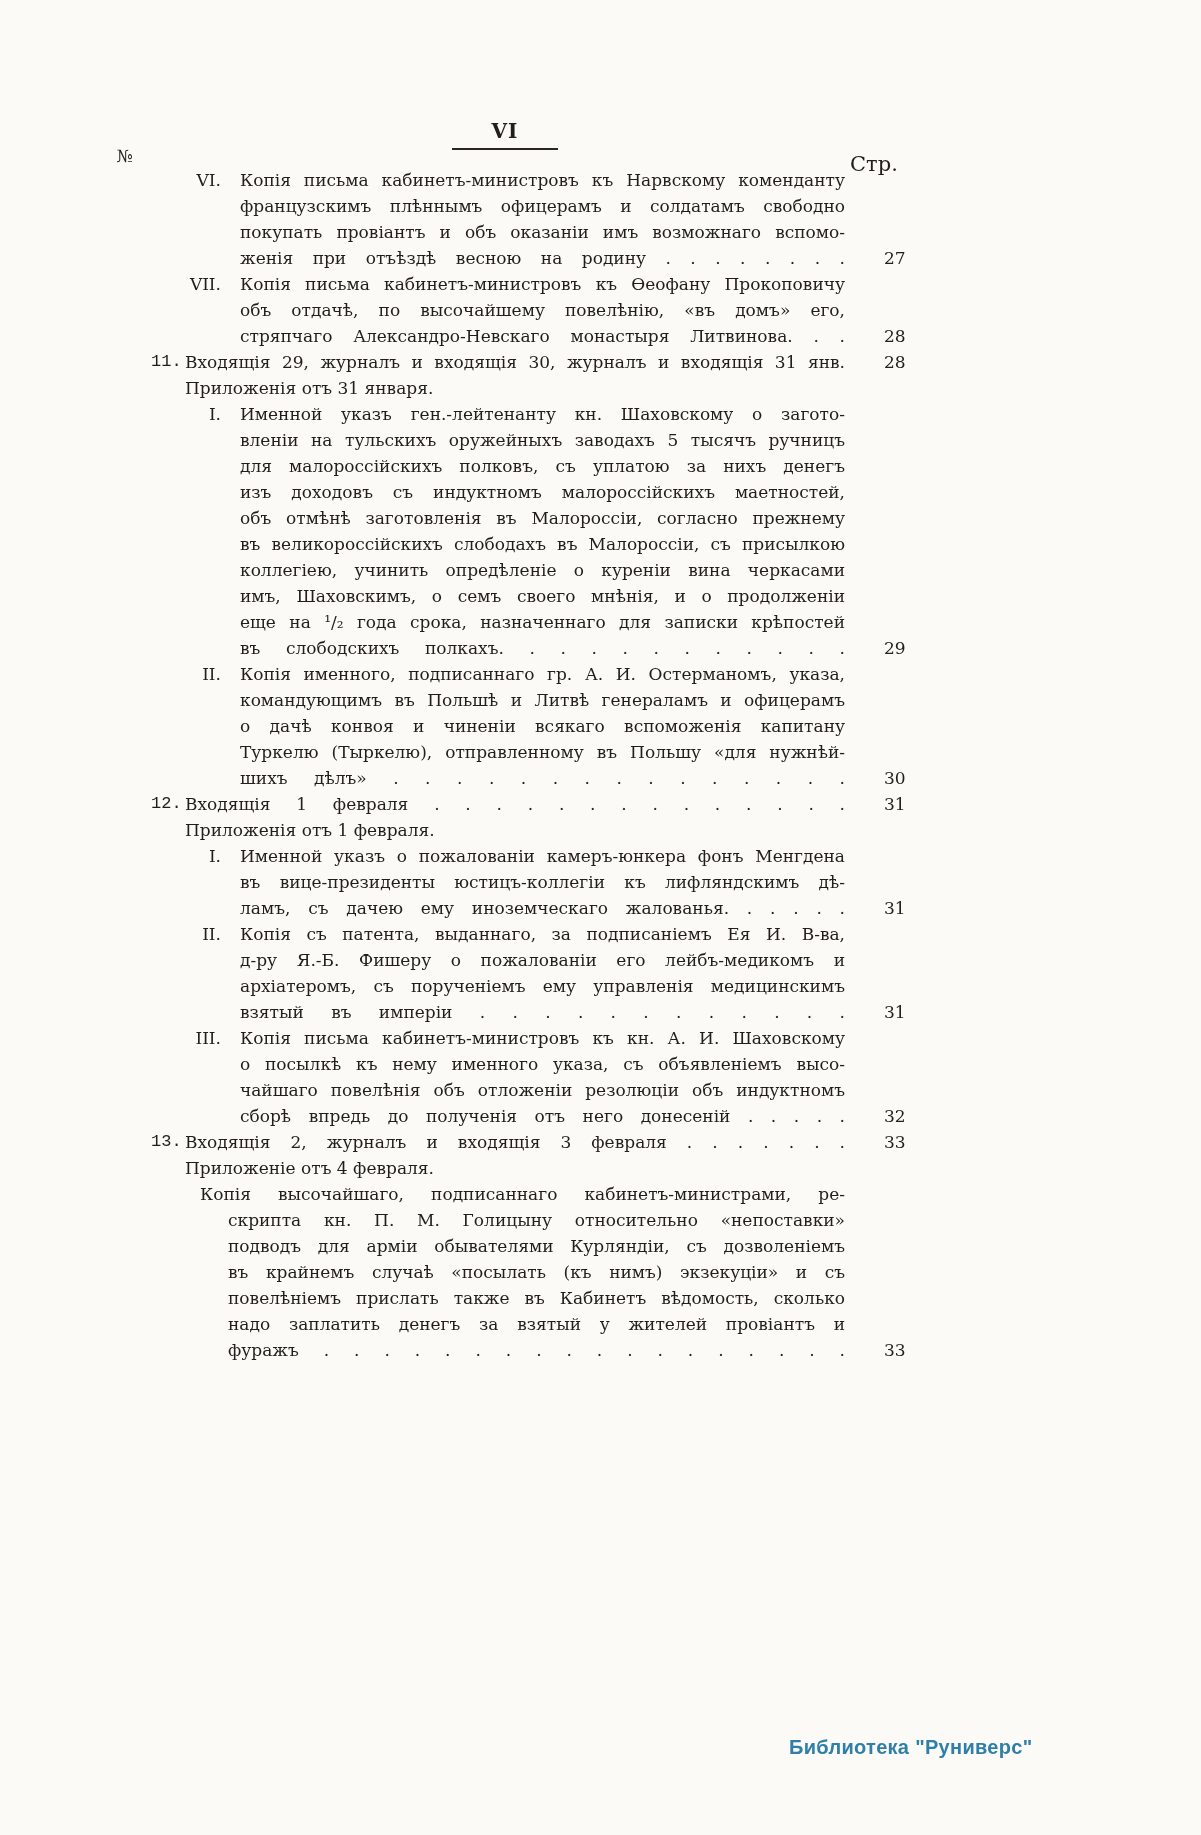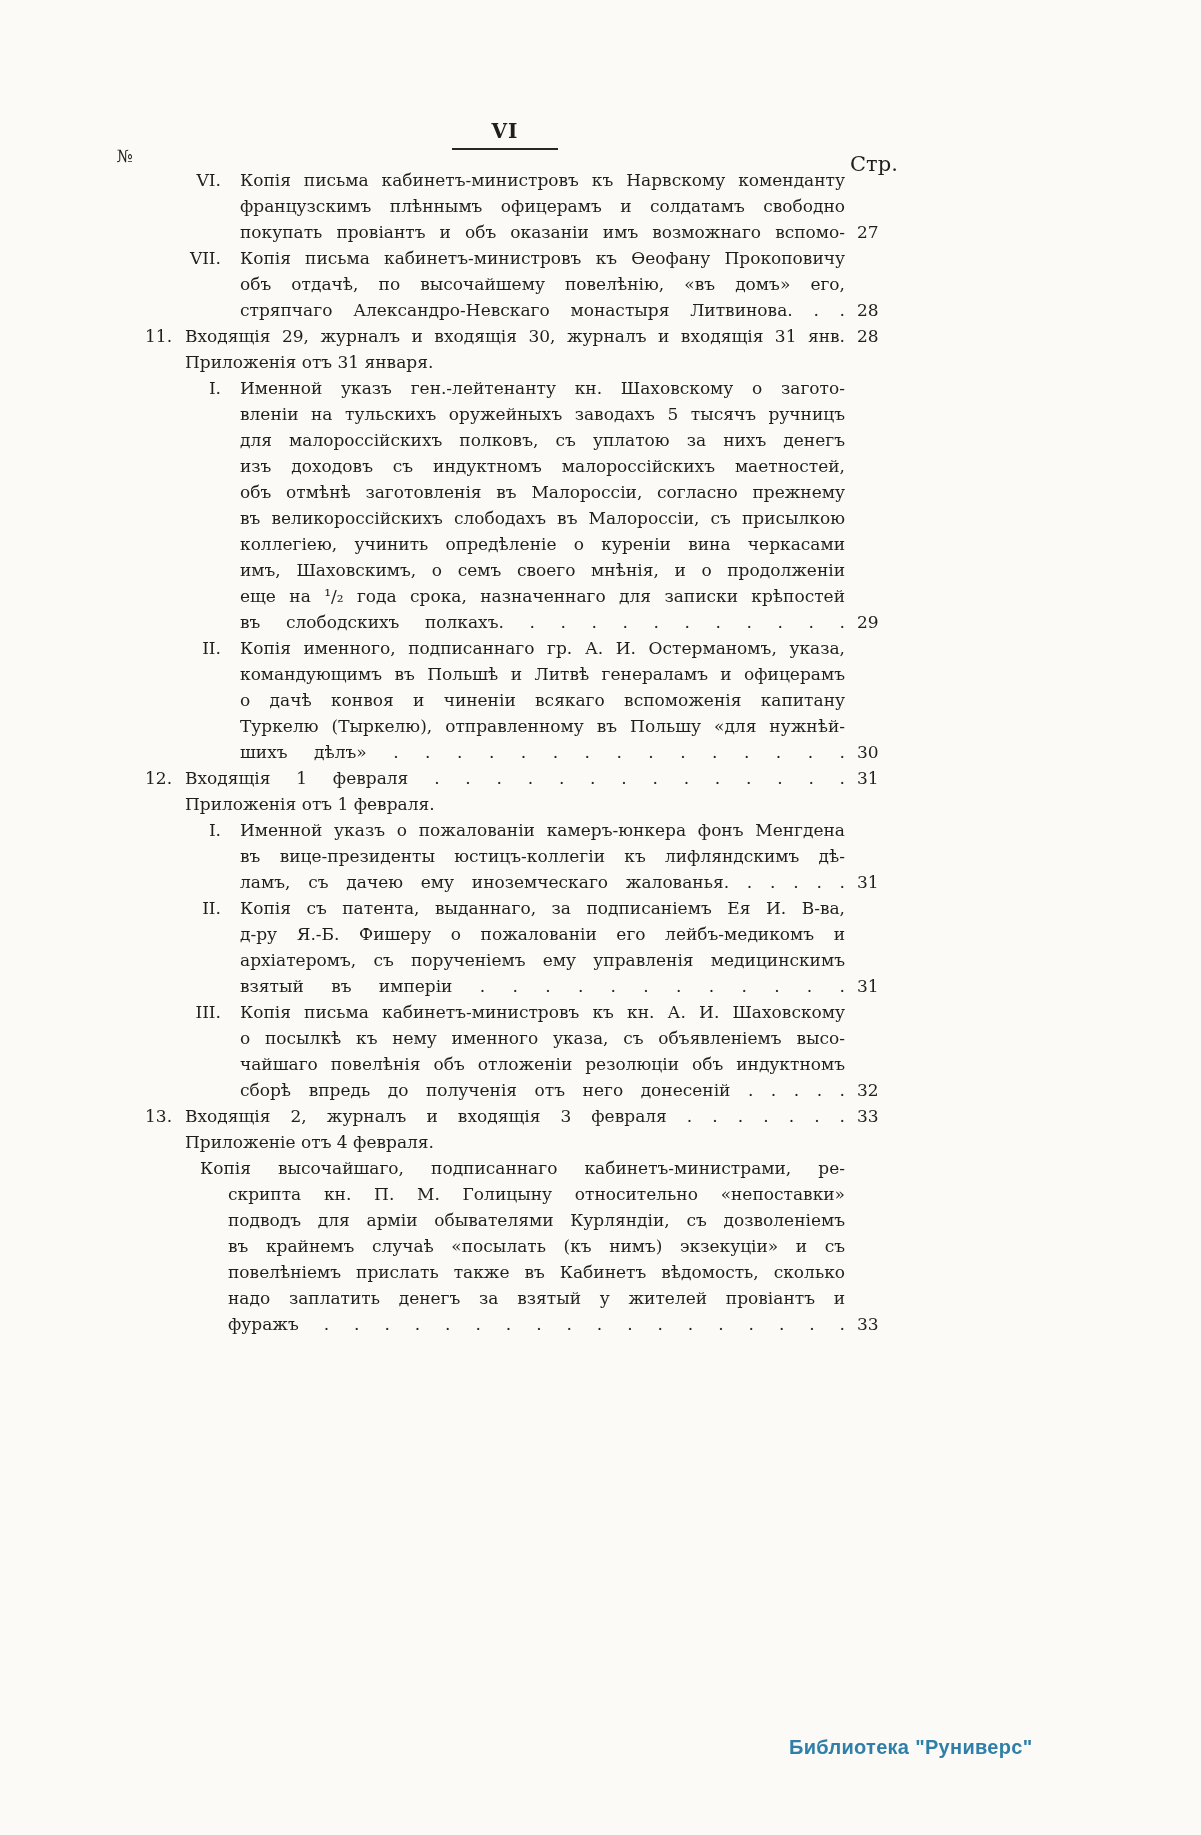--- a/index.html
+++ b/index.html
@@ -30,28 +30,28 @@
     font-size: 17px; line-height: 26px;
   }
   .entry.ind-main { padding-left: 185px; }
   .entry.ind-sub  { padding-left: 240px; }
   .entry.ind-para { padding-left: 228px; }
 
   .label {
     position: absolute; top: 0; left: 133px; width: 88px;
     text-align: right;
   }
-  .ind-main > .label { left: 145px; width: 38px; text-align: left; }
+  .ind-main > .label { left: 151px; width: 38px; text-align: left; font-family: Liberation Mono, monospace; }
 
   .line.just  { text-align: justify; text-align-last: justify; }
   .line.plain { text-align: left; }
   .line.outdent { margin-left: -28px; }
 
   .pageno {
-    position: absolute; left: 857px; bottom: 0;
+    position: absolute; left: 884px; bottom: 0;
     width: 44px; line-height: 26px; text-align: left;
   }
 
   .watermark {
     position: absolute; top: 1736px; left: 789px;
     font-family: "Liberation Sans", sans-serif;
     font-weight: bold; font-size: 20px;
     color: #2f7fa8; letter-spacing: 0.3px;
   }
 </style>
@@ -66,20 +66,21 @@
 
   <div class="str">Стр.</div>
 
   <div class="content">
       <div class="entry ind-sub">
     <span class="label">VI.</span>
     <div class="lines">
           <div class="line just">Копія письма кабинетъ-министровъ къ Нарвскому коменданту</div>
           <div class="line just">французскимъ плѣннымъ офицерамъ и солдатамъ свободно</div>
           <div class="line just">покупать провіантъ и объ оказаніи имъ возможнаго вспомо-</div>
+          <div class="line just">женія при отъѣздѣ весною на родину . . . . . . . .</div>
         </div>
     <span class="pageno">27</span>
   </div>
       <div class="entry ind-sub">
     <span class="label">VII.</span>
     <div class="lines">
           <div class="line just">Копія письма кабинетъ-министровъ къ Ѳеофану Прокоповичу</div>
           <div class="line just">объ отдачѣ, по высочайшему повелѣнію, «въ домъ» его,</div>
           <div class="line just">стряпчаго Александро-Невскаго монастыря Литвинова. . .</div>
         </div>

